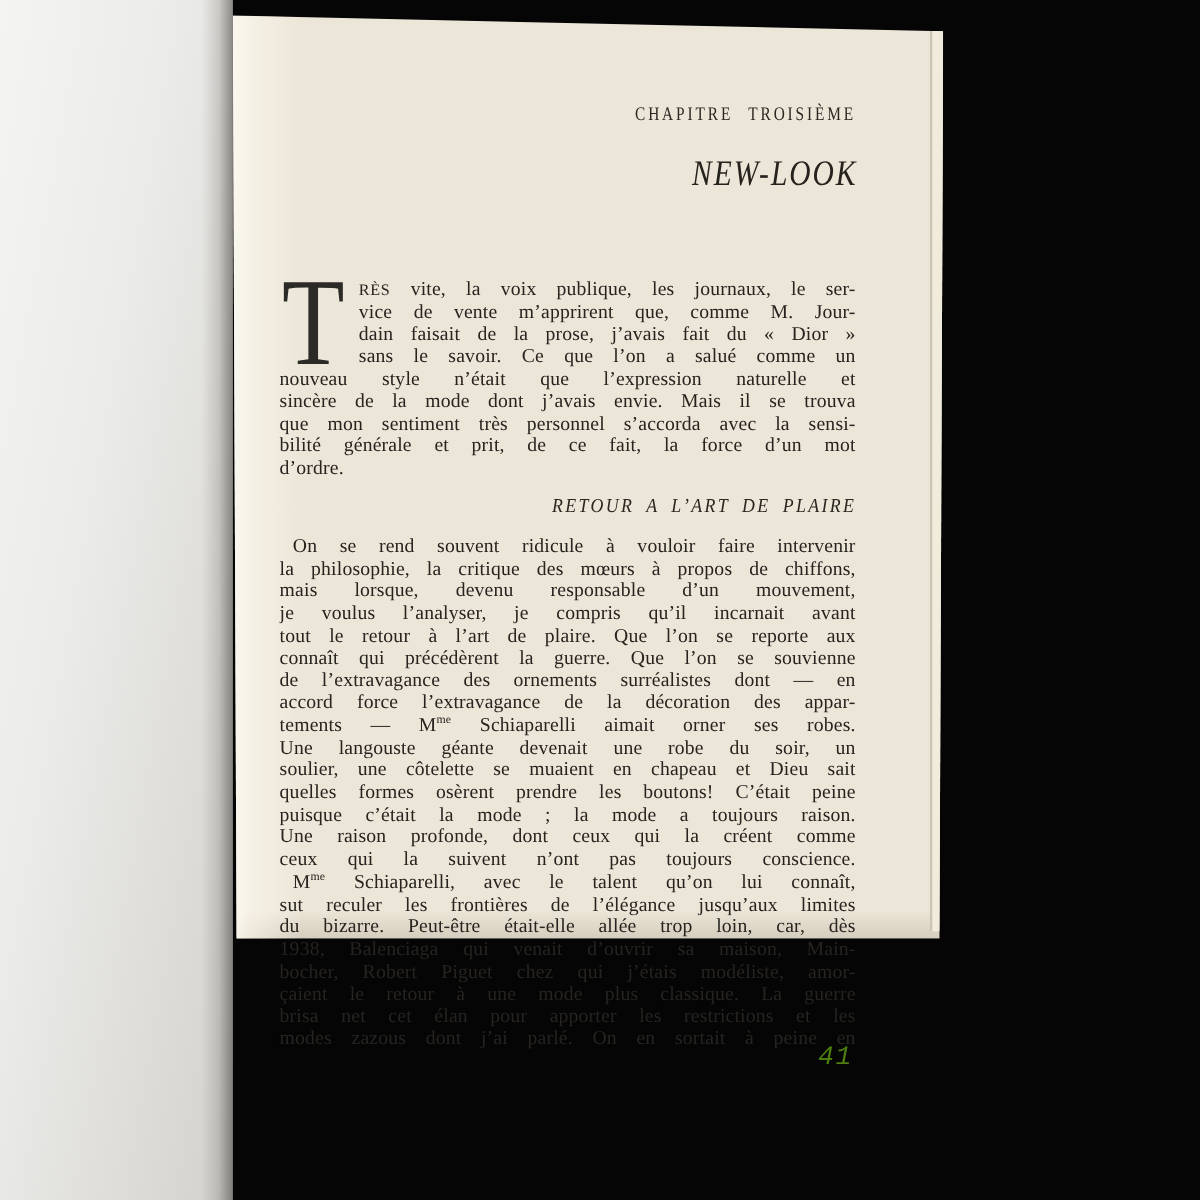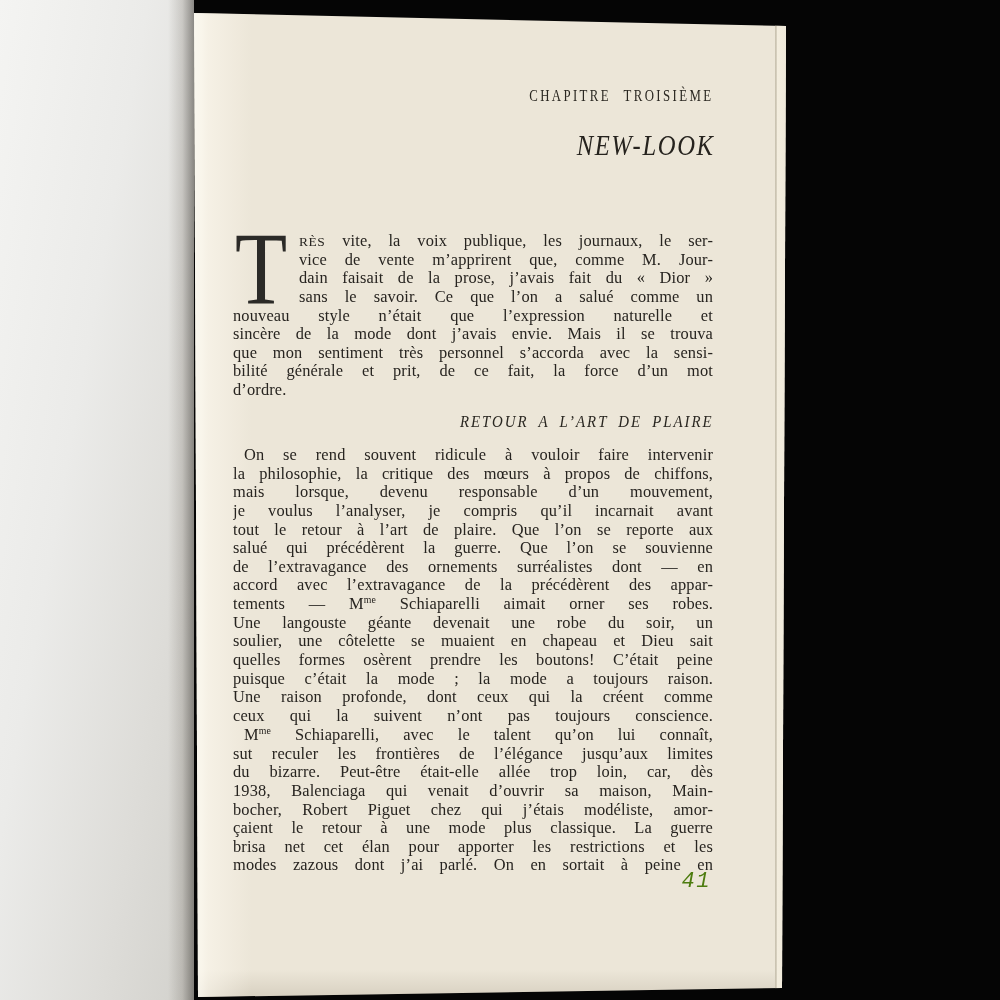--- a/index.html
+++ b/index.html
@@ -14,21 +14,21 @@
   .facing-page{
     position:absolute;left:0;top:0;width:194px;height:1000px;
     background:linear-gradient(100deg,#f4f4f2 0%,#ebebe9 40%,#dddcd8 75%,#d2d1cc 100%);
   }
   .facing-page .facing-edge-shadow{
     position:absolute;right:0;top:0;width:26px;height:100%;
     background:linear-gradient(to right,rgba(0,0,0,0) 0%,rgba(70,62,52,.18) 55%,rgba(28,24,18,.45) 100%);
   }
   
   .book-page{
-    position:absolute;left:192px;top:0;width:596px;height:1000px;
+    position:absolute;left:192px;top:0;width:596px;height:782px;
     background:#ece6d8;
     clip-path:polygon(2px 13px,594px 26px,590px 988px,6px 997px);
     color:#272420;
   }
   .page-sheen{
     position:absolute;left:0;top:0;right:0;bottom:0;pointer-events:none;
     background:
       linear-gradient(to right,rgba(255,253,245,.95) 0px,rgba(252,248,238,.6) 16px,rgba(252,248,238,0) 60px),
       linear-gradient(to right,rgba(0,0,0,.14) 0px,rgba(0,0,0,0) 9px),
       linear-gradient(to bottom,rgba(130,115,92,.22) 0px,rgba(130,115,92,0) 16px),
@@ -114,23 +114,23 @@
     </div>
 
   <div class="section-heading">RETOUR A L’ART DE PLAIRE</div>
 
   <div class="para para2">
       <div class="line indent">On se rend souvent ridicule à vouloir faire intervenir</div>
       <div class="line">la philosophie, la critique des mœurs à propos de chiffons,</div>
       <div class="line">mais lorsque, devenu responsable d’un mouvement,</div>
       <div class="line">je voulus l’analyser, je compris qu’il incarnait avant</div>
       <div class="line">tout le retour à l’art de plaire. Que l’on se reporte aux</div>
-      <div class="line">salué qui précédèrent la guerre. Que l’on se souvienne</div>
+      <div class="line">connaît qui précédèrent la guerre. Que l’on se souvienne</div>
       <div class="line">de l’extravagance des ornements surréalistes dont — en</div>
-      <div class="line">accord avec l’extravagance de la précédèrent des appar-</div>
+      <div class="line">accord force l’extravagance de la décoration des appar-</div>
       <div class="line">tements — M<sup>me</sup> Schiaparelli aimait orner ses robes.</div>
       <div class="line">Une langouste géante devenait une robe du soir, un</div>
       <div class="line">soulier, une côtelette se muaient en chapeau et Dieu sait</div>
       <div class="line">quelles formes osèrent prendre les boutons! C’était peine</div>
       <div class="line">puisque c’était la mode ; la mode a toujours raison.</div>
       <div class="line">Une raison profonde, dont ceux qui la créent comme</div>
       <div class="line">ceux qui la suivent n’ont pas toujours conscience.</div>
     </div>
 
   <div class="para para3">

